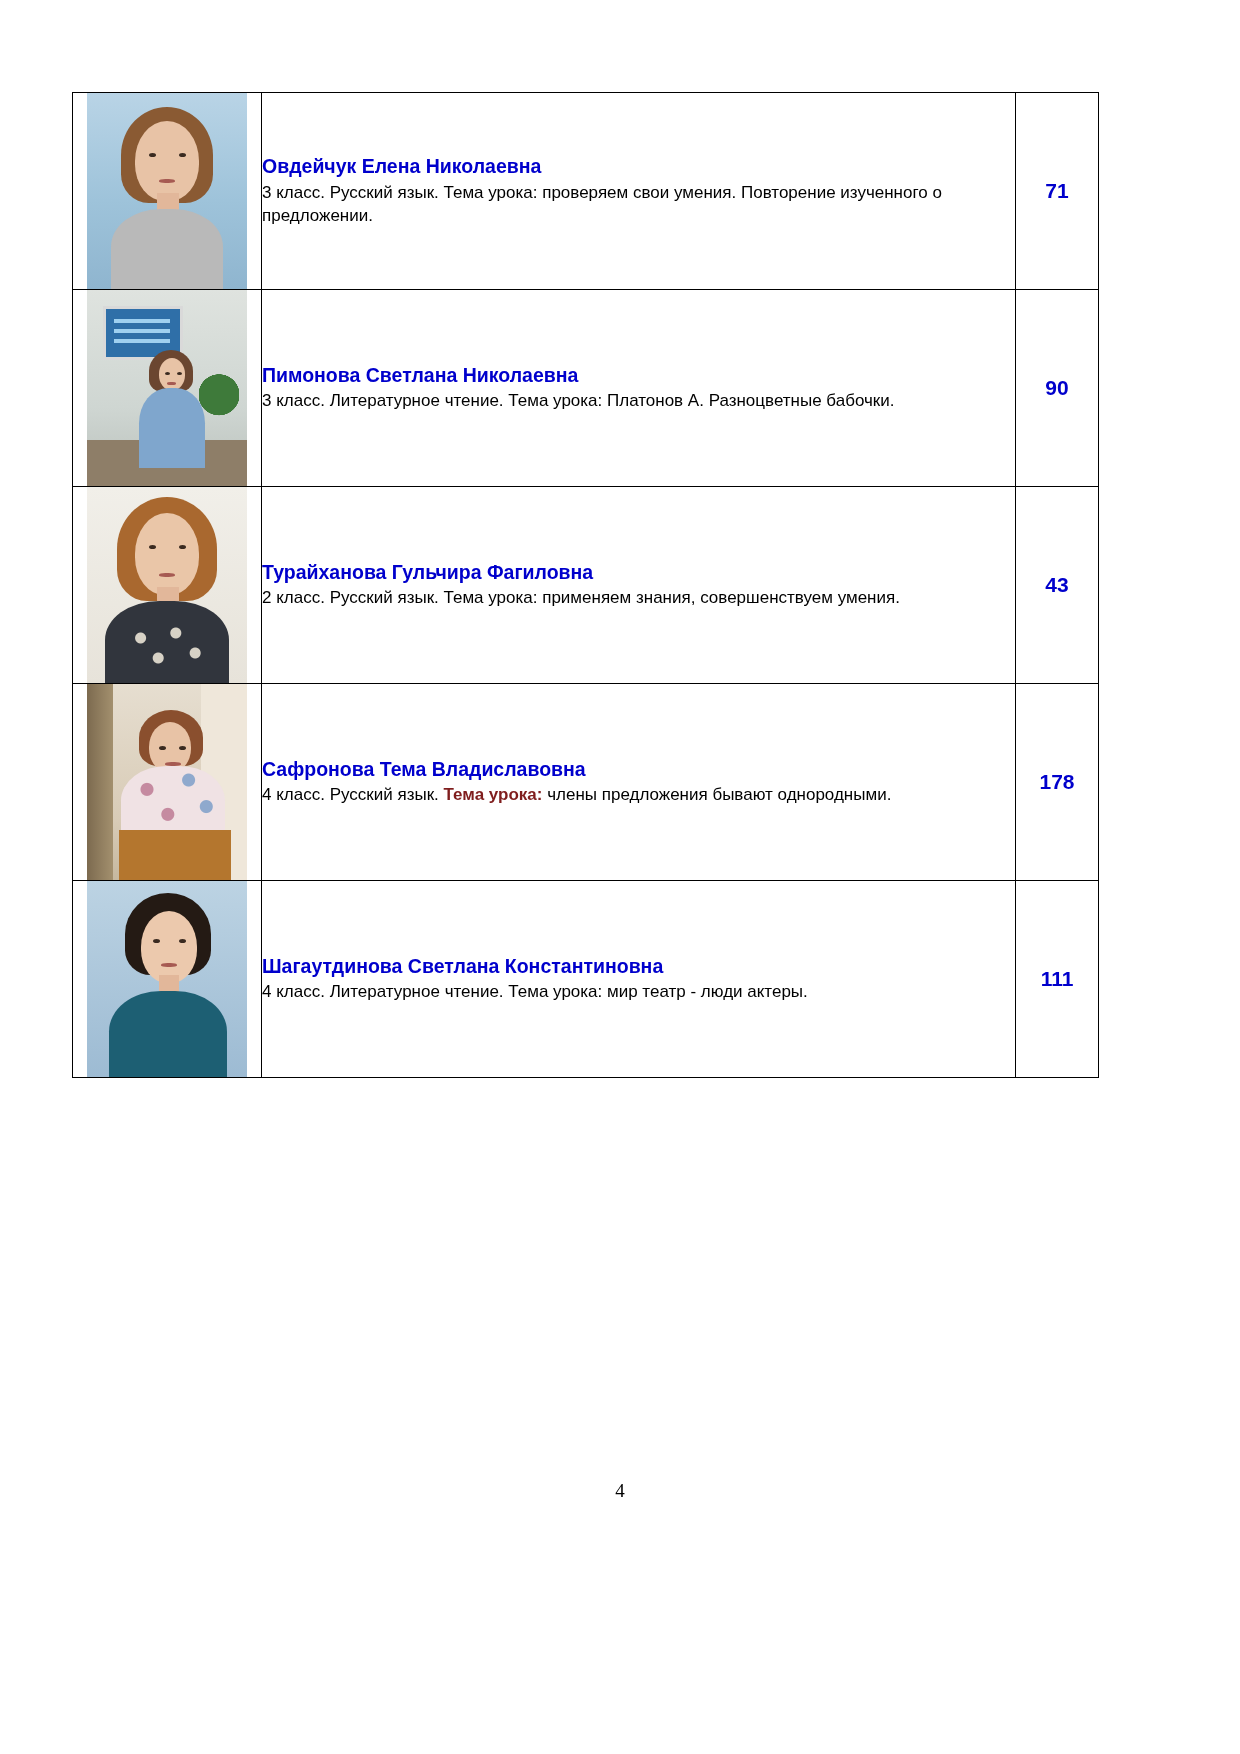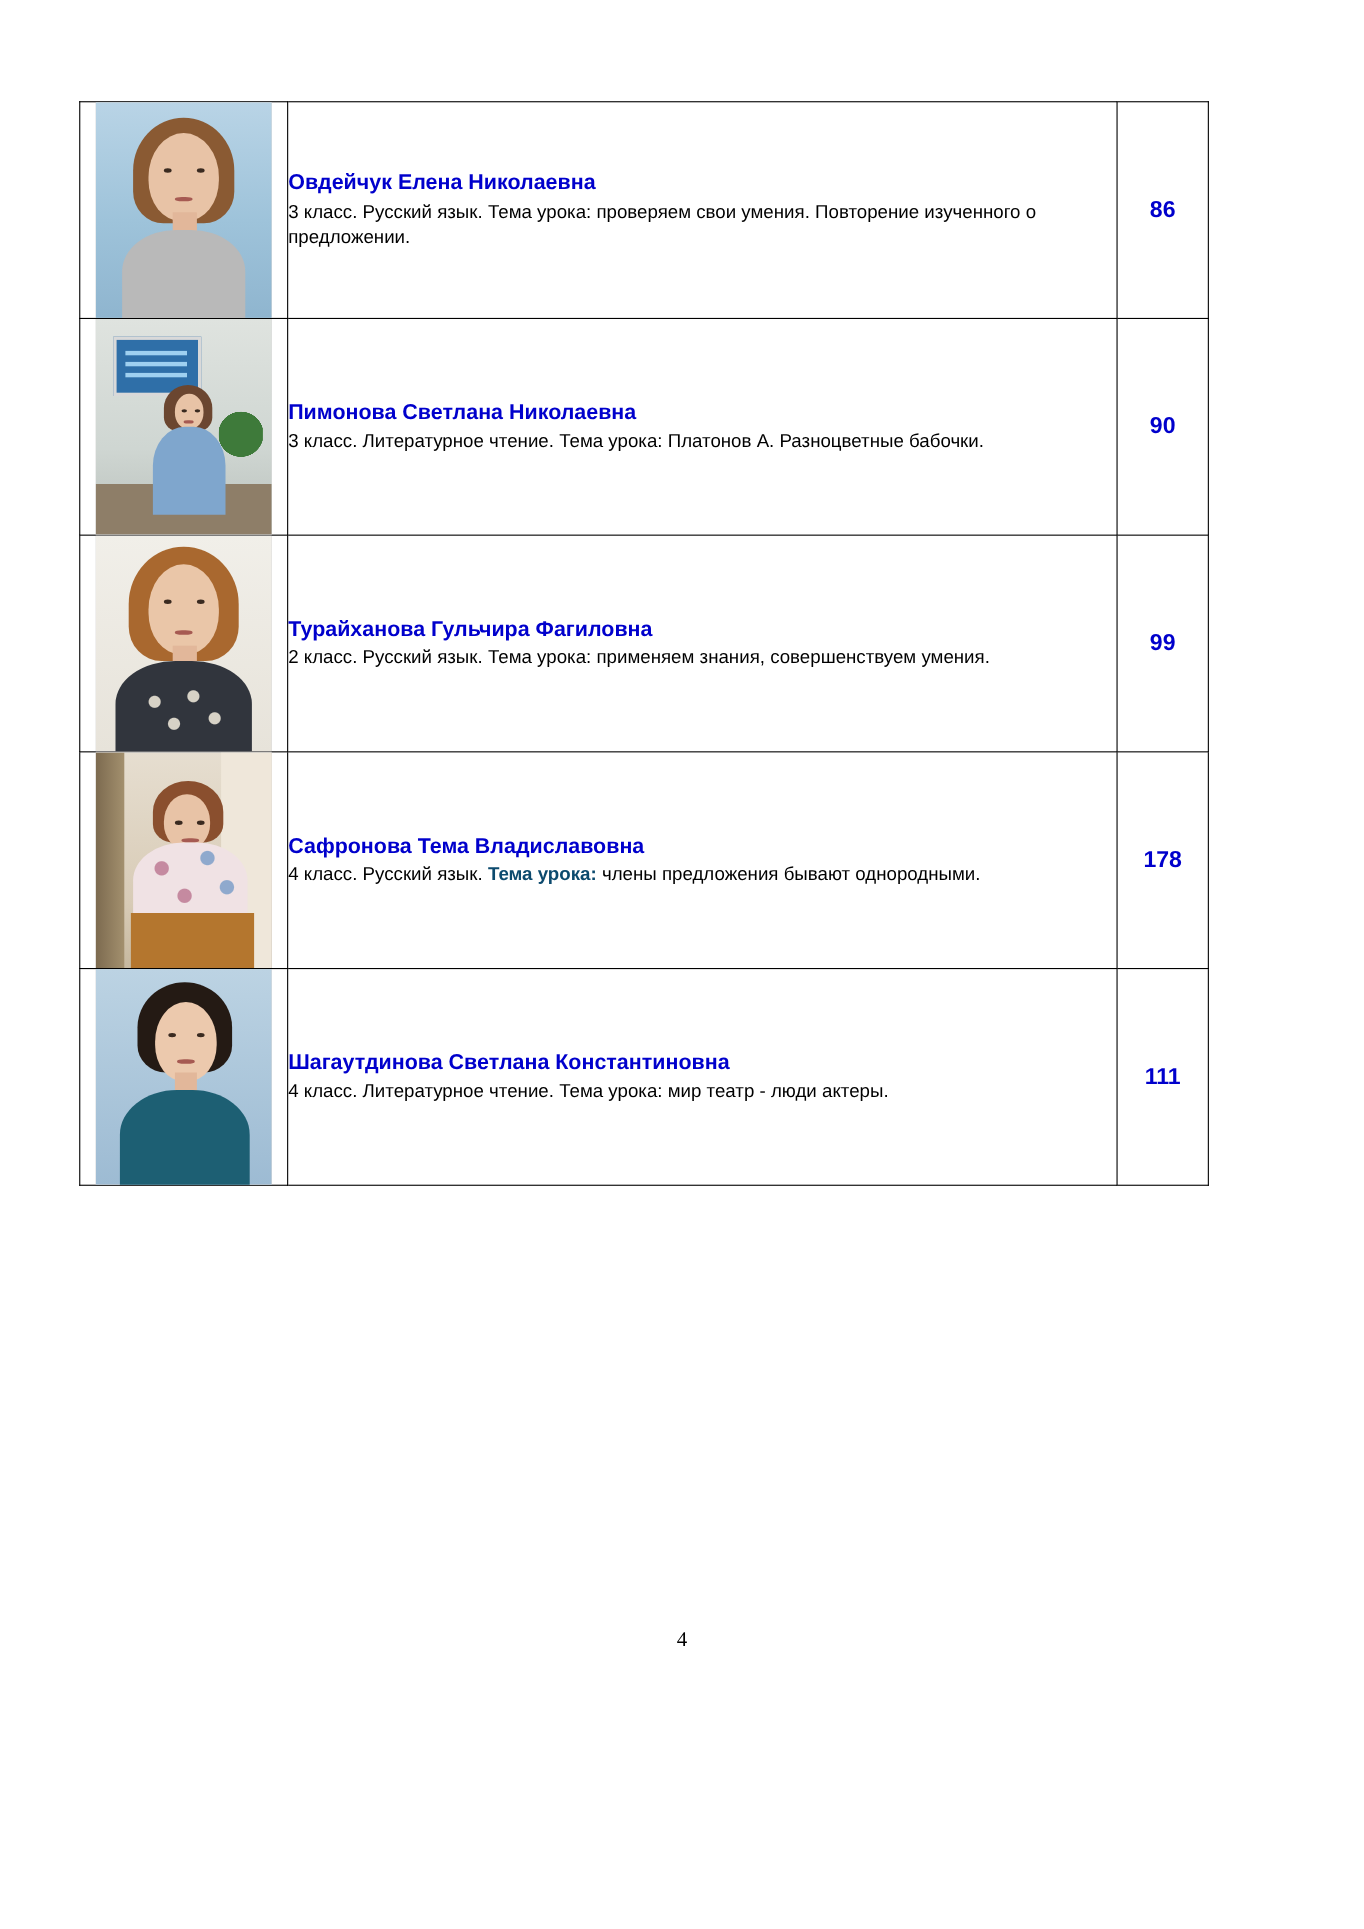--- a/index.html
+++ b/index.html
@@ -64,21 +64,21 @@
     margin: 0 0 2px 0;
     white-space: nowrap;
   }
   .lesson-desc {
     color: #000000;
     font-size: 17px;
     line-height: 1.35;
     margin: 0;
   }
   .lesson-desc .hl {
-    color: #0c4a6e;
+    color: #7f1d1d;
     font-weight: bold;
   }
   .page-cell {
     text-align: center;
     vertical-align: middle;
     color: #0000cc;
     font-weight: bold;
     font-size: 21px;
   }
   .footer-pagenum {
@@ -179,21 +179,21 @@
             <div class="eye l"></div>
               <div class="eye r"></div>
             <div class="mouth"></div>
             <div class="body"></div>
           </div>
         </td>
         <td class="col-text text-cell">
           <div class="teacher-name">Овдейчук Елена Николаевна</div>
           <div class="lesson-desc">3 класс. Русский язык. Тема урока: проверяем свои умения. Повторение изученного о предложении.</div>
         </td>
-        <td class="col-page page-cell">86</td>
+        <td class="col-page page-cell">71</td>
       </tr>
 
       <tr>
         <td class="col-photo photo-cell">
           <div class="photo-frame r2">
             <div class="p-bg"></div>
             <div class="screen"></div>
             <div class="plant"></div>
             <div class="desk"></div>
             <div class="hair"></div>
@@ -221,21 +221,21 @@
             <div class="eye l"></div>
               <div class="eye r"></div>
             <div class="mouth"></div>
             <div class="body"></div>
           </div>
         </td>
         <td class="col-text text-cell">
           <div class="teacher-name">Турайханова Гульчира Фагиловна</div>
           <div class="lesson-desc">2 класс. Русский язык. Тема урока: применяем знания, совершенствуем умения.</div>
         </td>
-        <td class="col-page page-cell">99</td>
+        <td class="col-page page-cell">43</td>
       </tr>
 
       <tr>
         <td class="col-photo photo-cell">
           <div class="photo-frame r4">
             <div class="p-bg"></div>
             <div class="curtain"></div>
             <div class="wall"></div>
             <div class="hair"></div>
             <div class="face"></div>

